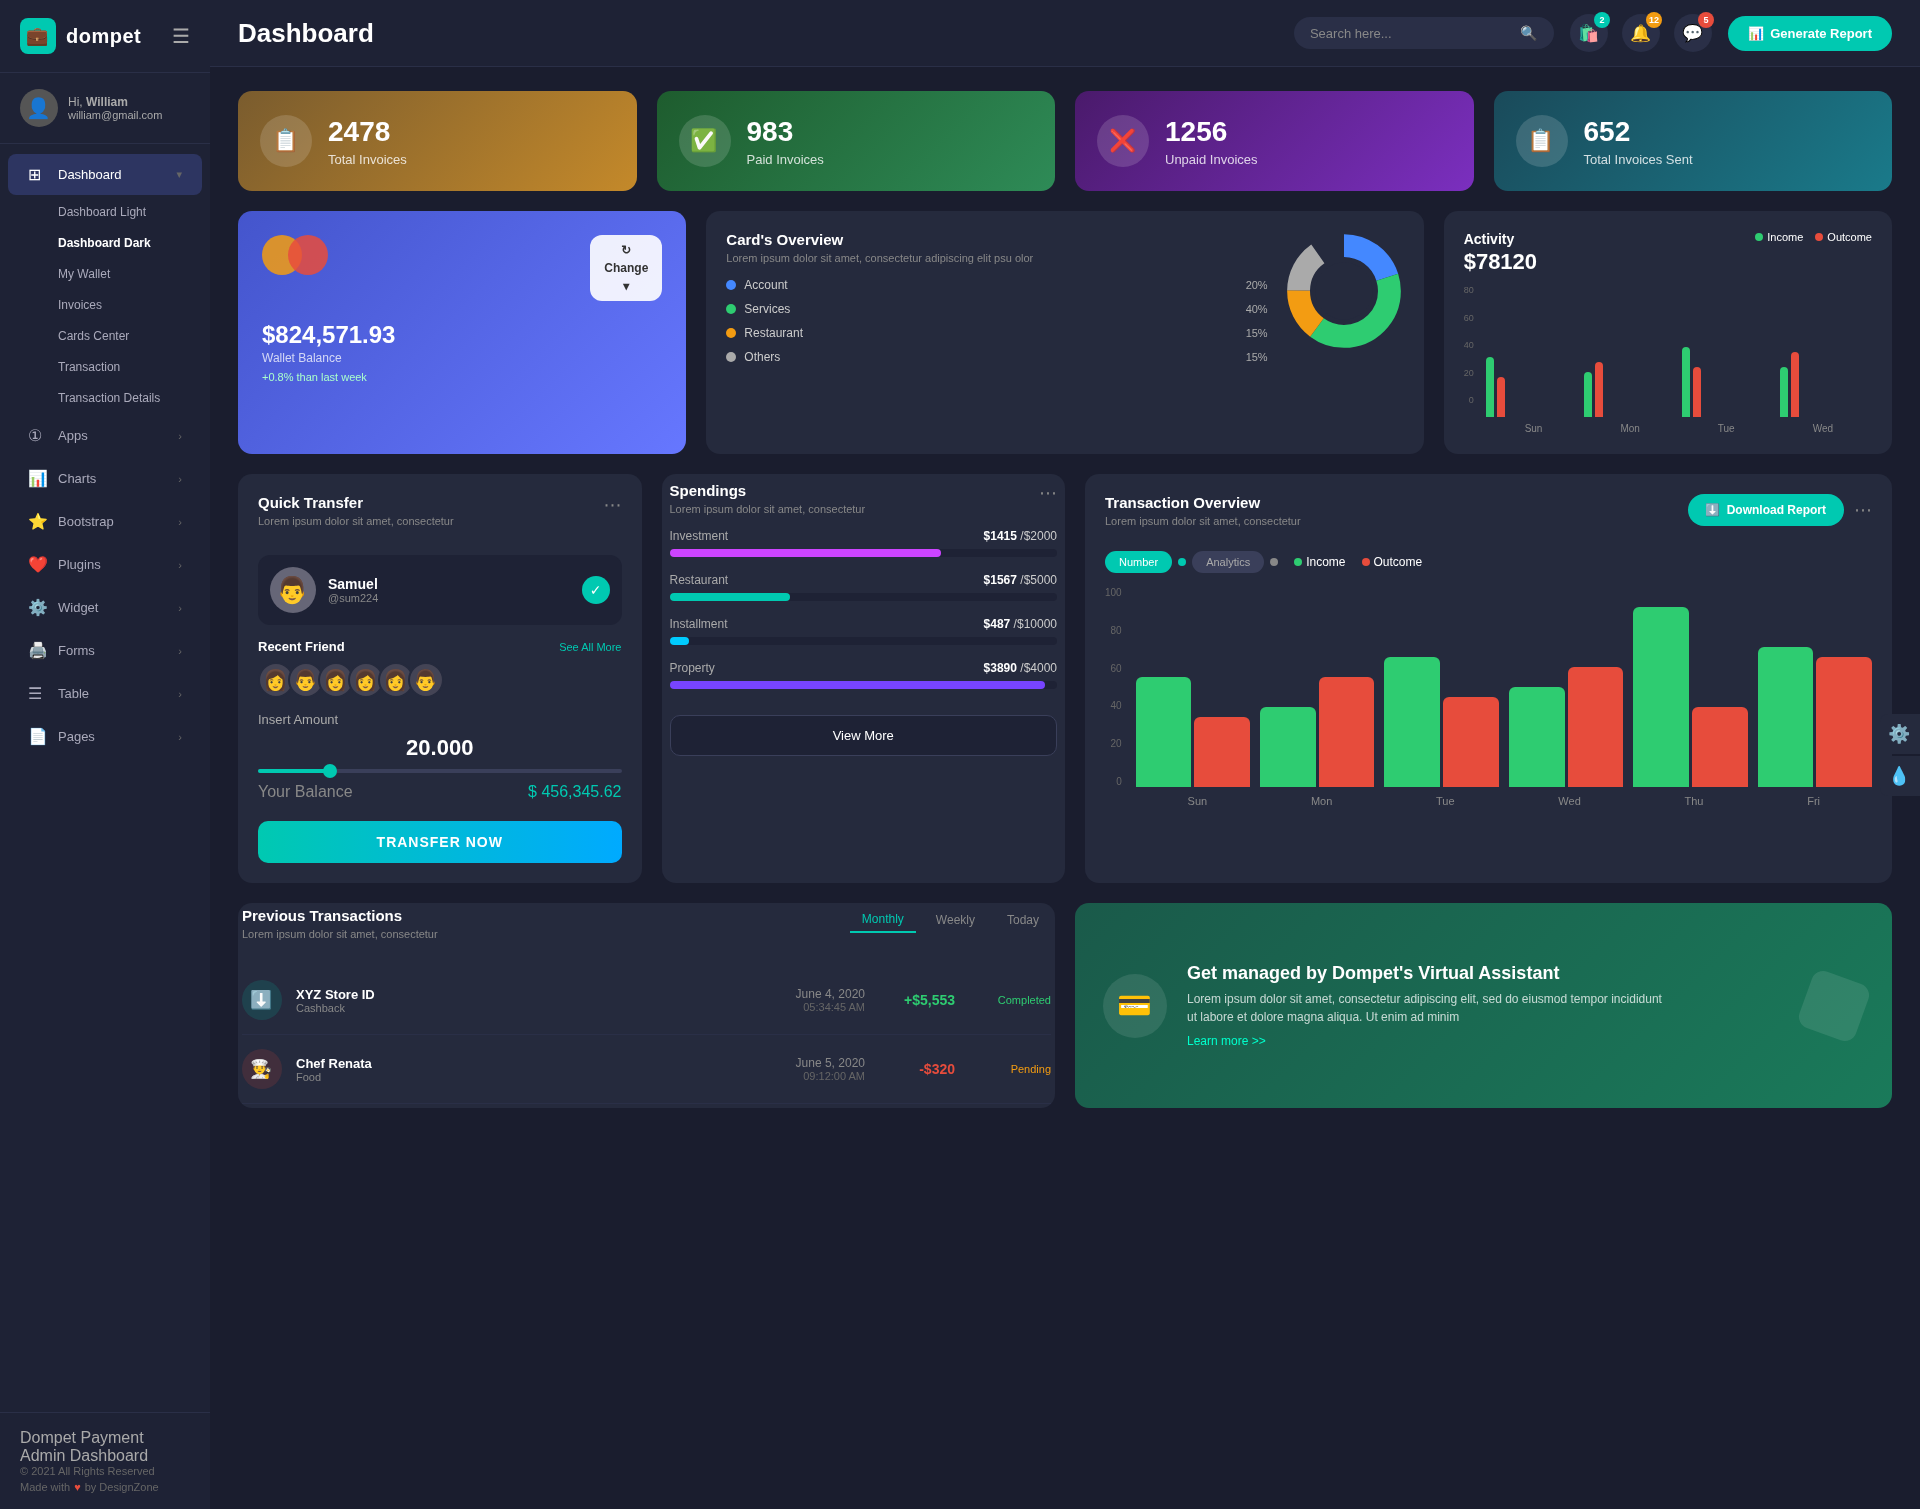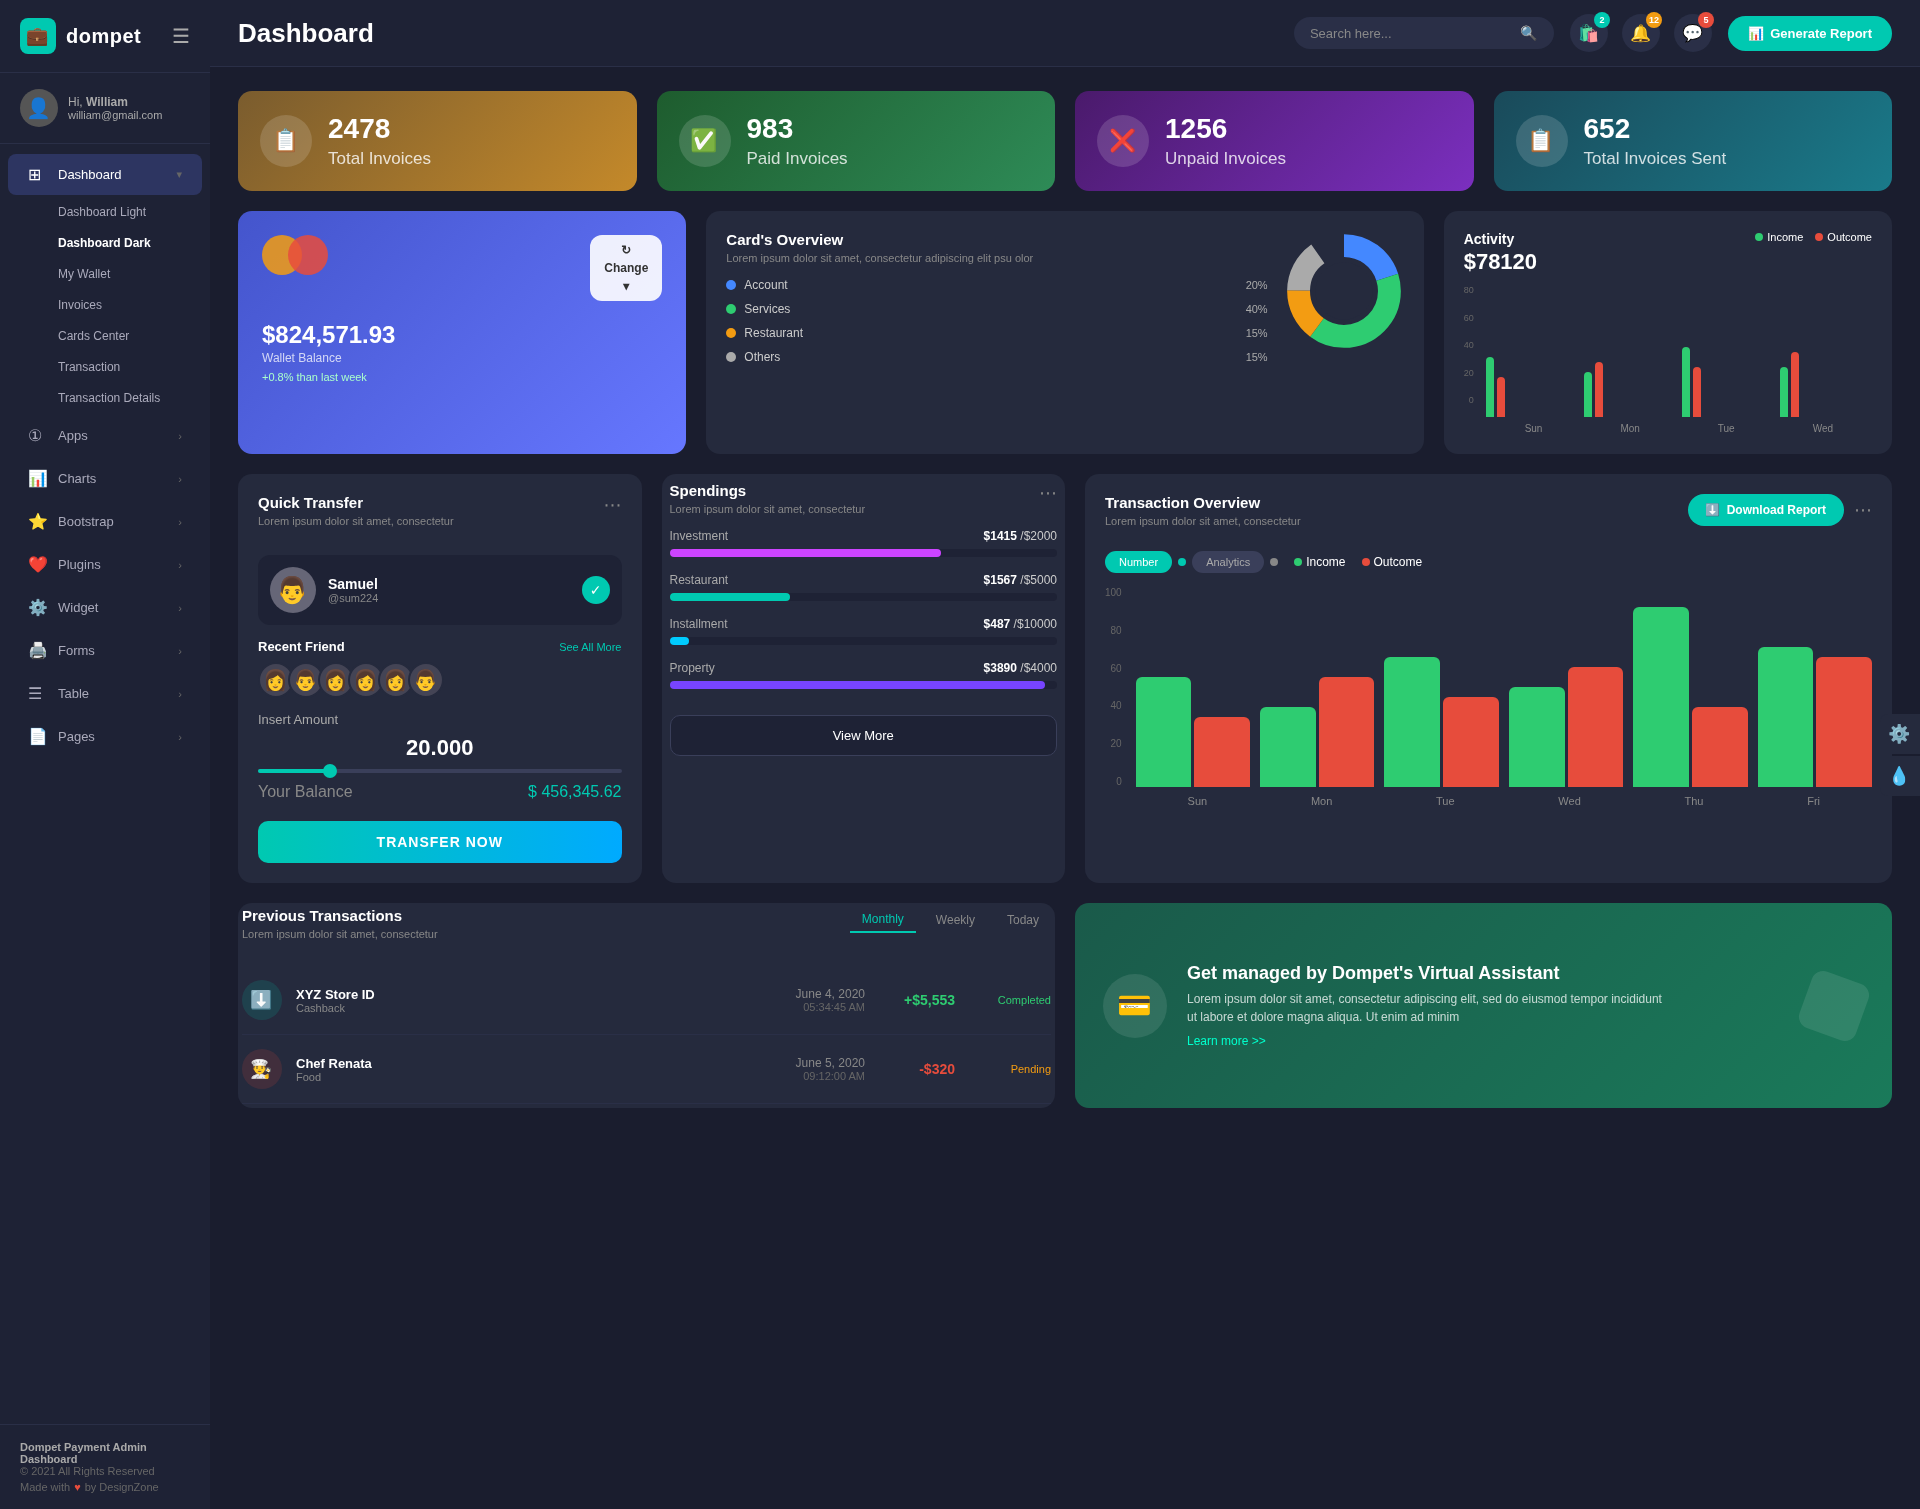--- a/index.html
+++ b/index.html
@@ -100,21 +100,21 @@
       margin: 1px 8px;
     }
     .nav-sub-item.active { color: #fff; font-weight: 600; }
 
     .sidebar-footer {
       padding: 16px 20px;
       border-top: 1px solid #2a2f47;
       font-size: 11px;
       color: #666;
     }
-    .sidebar-footer .brand { font-weight: 700; color: #aaa; font-size: 11px; }
+    .sidebar-footer .brand { font-weight: 400; color: #aaa; font-size: 16px; }
     .sidebar-footer .made-with { display: flex; align-items: center; gap: 4px; margin-top: 4px; }
     .sidebar-footer .heart { color: #e74c3c; }
 
     
     .main {
       margin-left: 210px;
       flex: 1;
       display: flex;
       flex-direction: column;
       min-height: 100vh;
@@ -221,21 +221,21 @@
       border-radius: 50%;
       background: rgba(255,255,255,0.15);
       display: flex; align-items: center; justify-content: center;
       font-size: 22px;
     }
     .stat-info .stat-value {
       font-size: 28px;
       font-weight: 700;
     }
     .stat-info .stat-label {
-      font-size: 17px;
+      font-size: 13px;
       color: rgba(255,255,255,0.8);
       margin-top: 4px;
     }
     .card-title {
       font-size: 15px;
       font-weight: 700;
       margin-bottom: 4px;
     }
     .card-subtitle {
       font-size: 11px;

